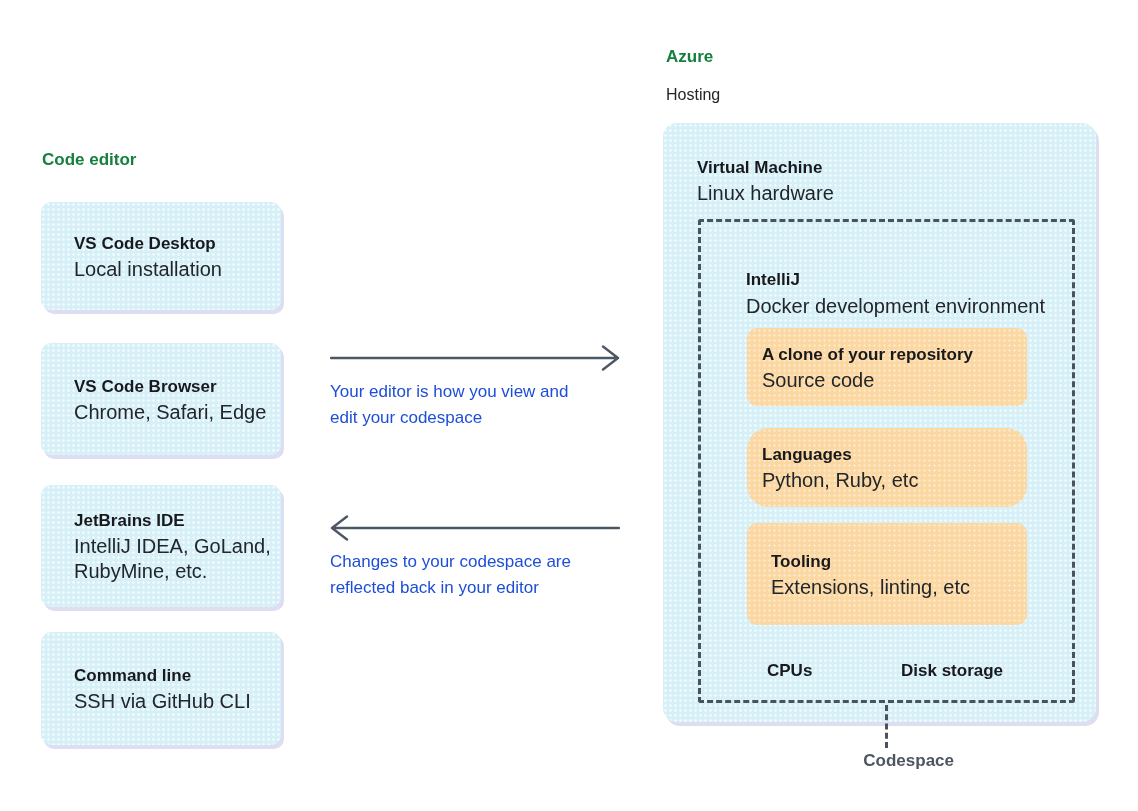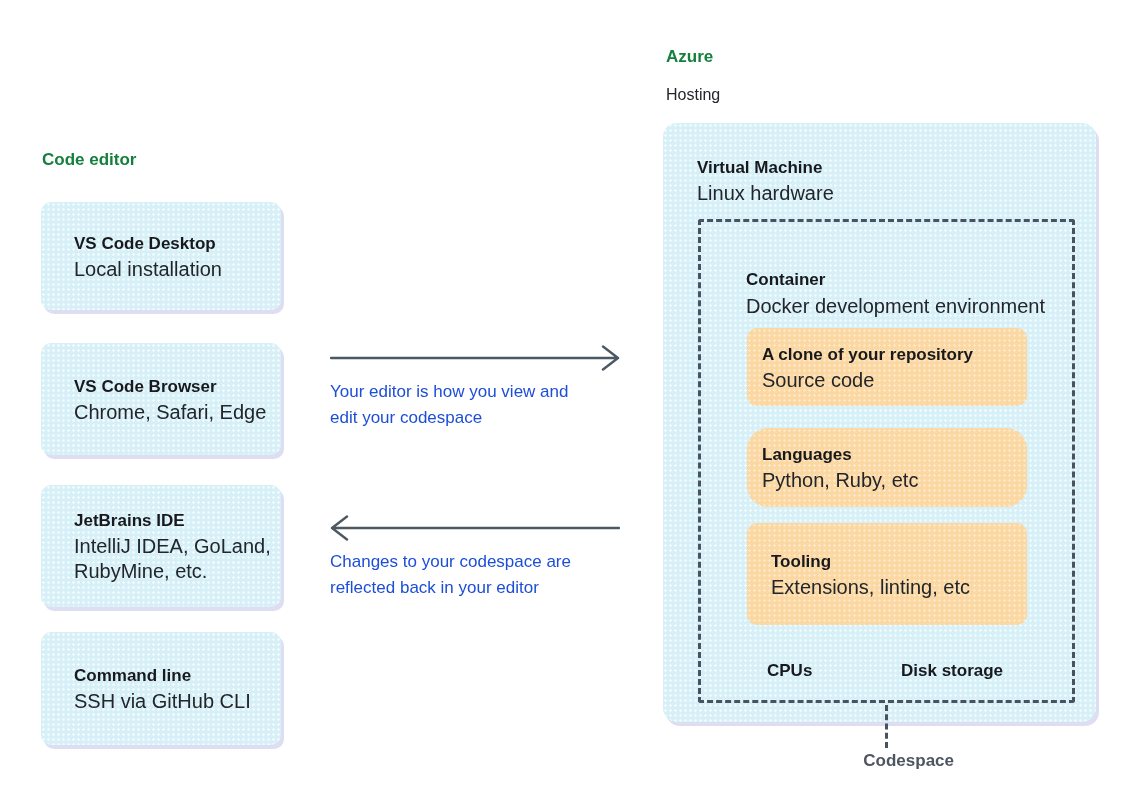--- a/index.html
+++ b/index.html
@@ -131,21 +131,21 @@
   <div class="abs heading" style="left:666px; top:46px;">Azure</div>
   <div class="abs subhead" style="left:666px; top:71px;margin-top:13px;">Hosting</div>
 
   <div class="abs note blue-fill vm-box"></div>
 
   <div class="abs note-title" style="left:697px; top:155px;">Virtual Machine</div>
   <div class="abs note-sub" style="left:697px; top:181px;">Linux hardware</div>
 
   <div class="abs dashed-box"></div>
 
-  <div class="abs note-title" style="left:746px; top:267px;">Container</div>
+  <div class="abs note-title" style="left:746px; top:267px;">IntelliJ</div>
   <div class="abs note-sub" style="left:746px; top:294px;">Docker development environment</div>
 
   <div class="abs orange-box o1">
     <div class="note-title">A clone of your repository</div>
     <div class="note-sub">Source code</div>
   </div>
 
   <div class="abs orange-box o2">
     <div class="note-title">Languages</div>
     <div class="note-sub">Python, Ruby, etc</div>

